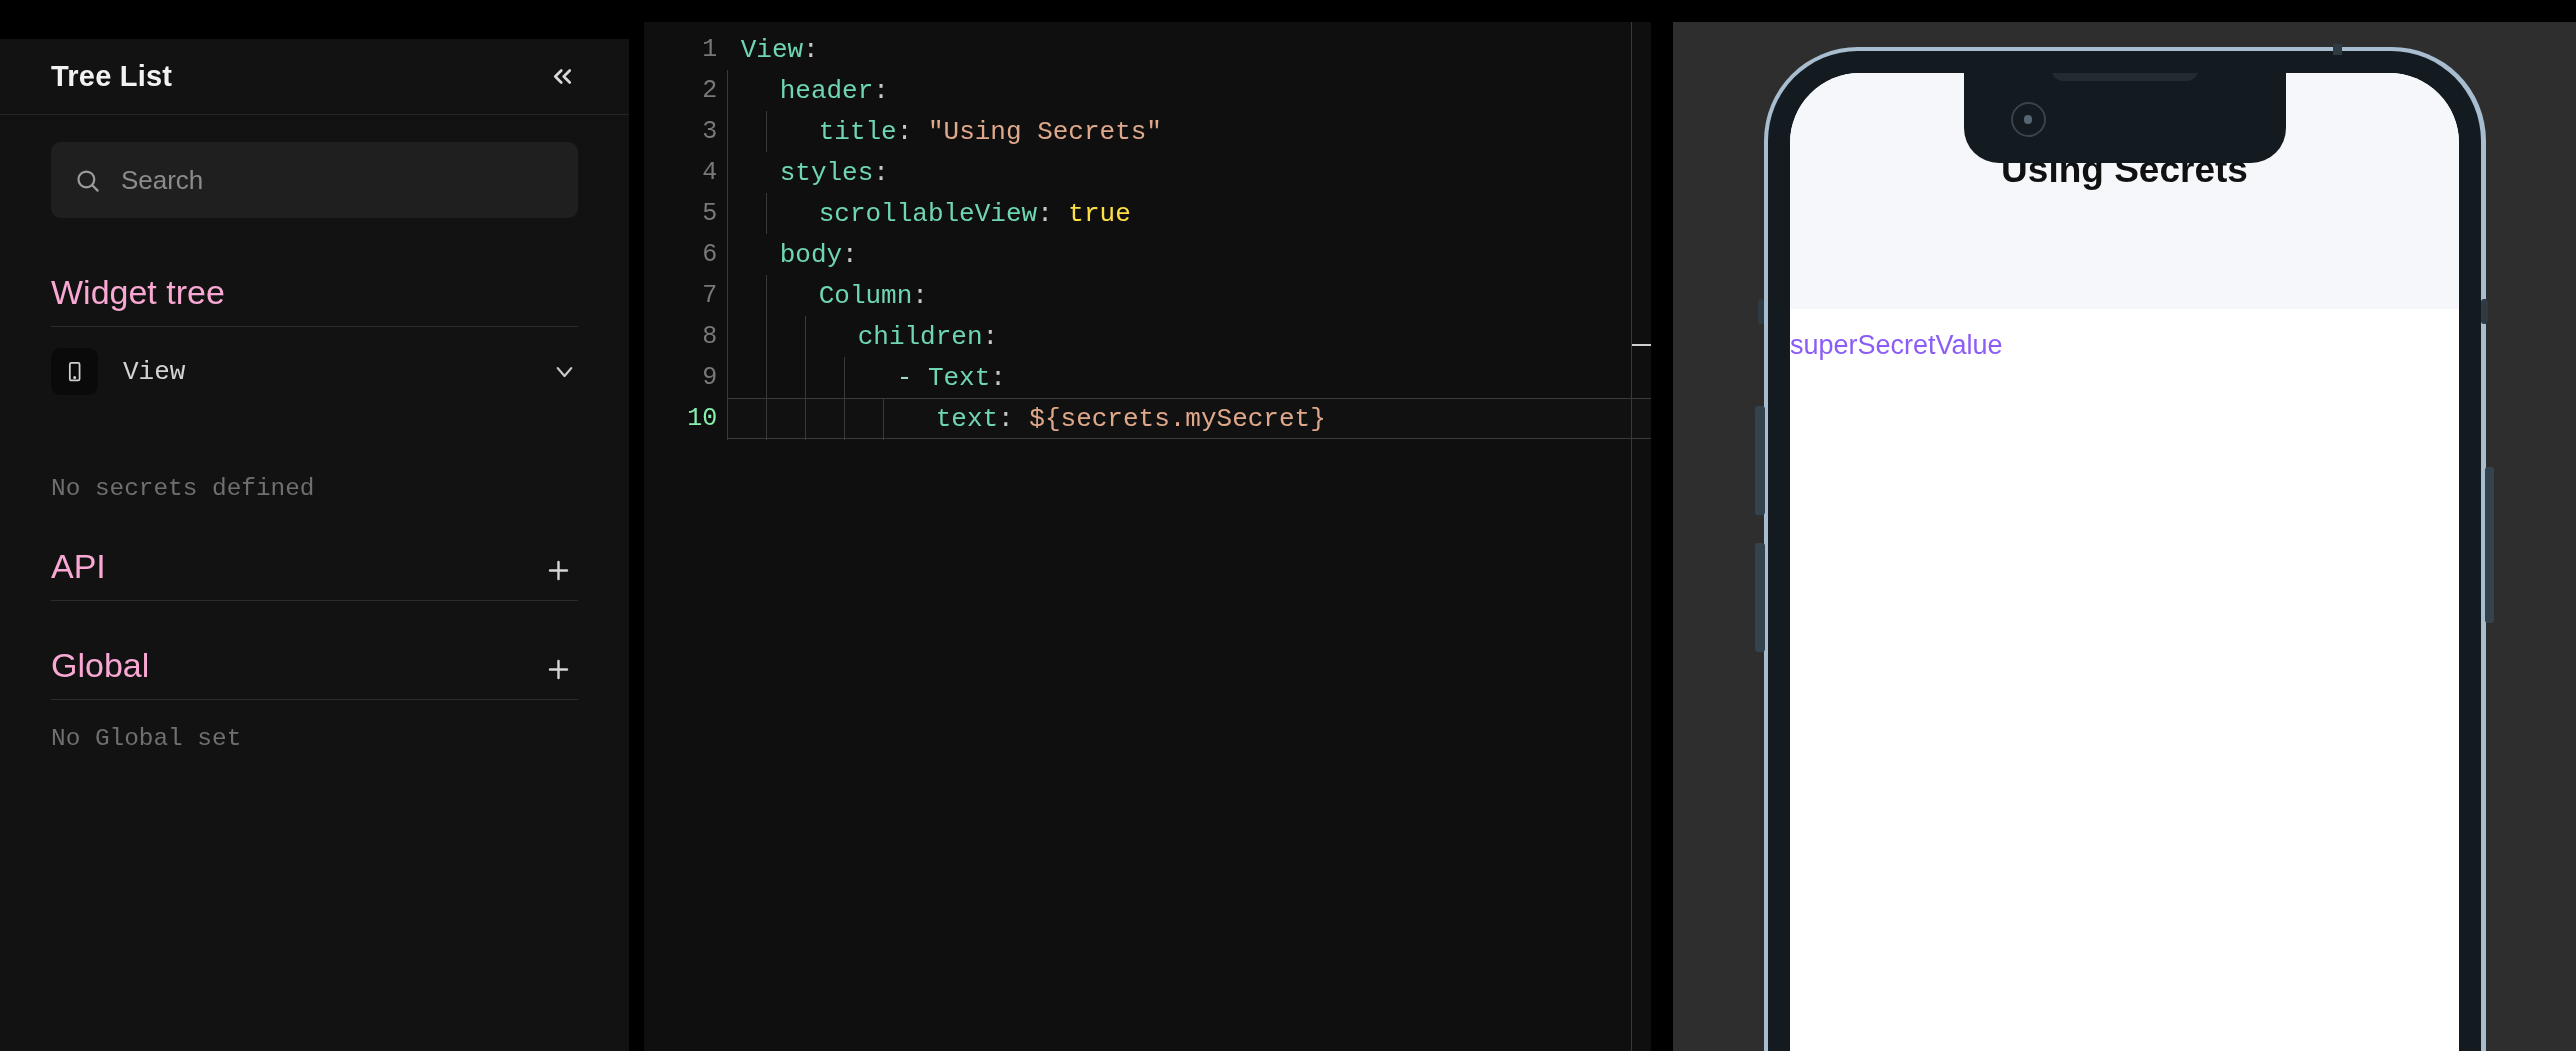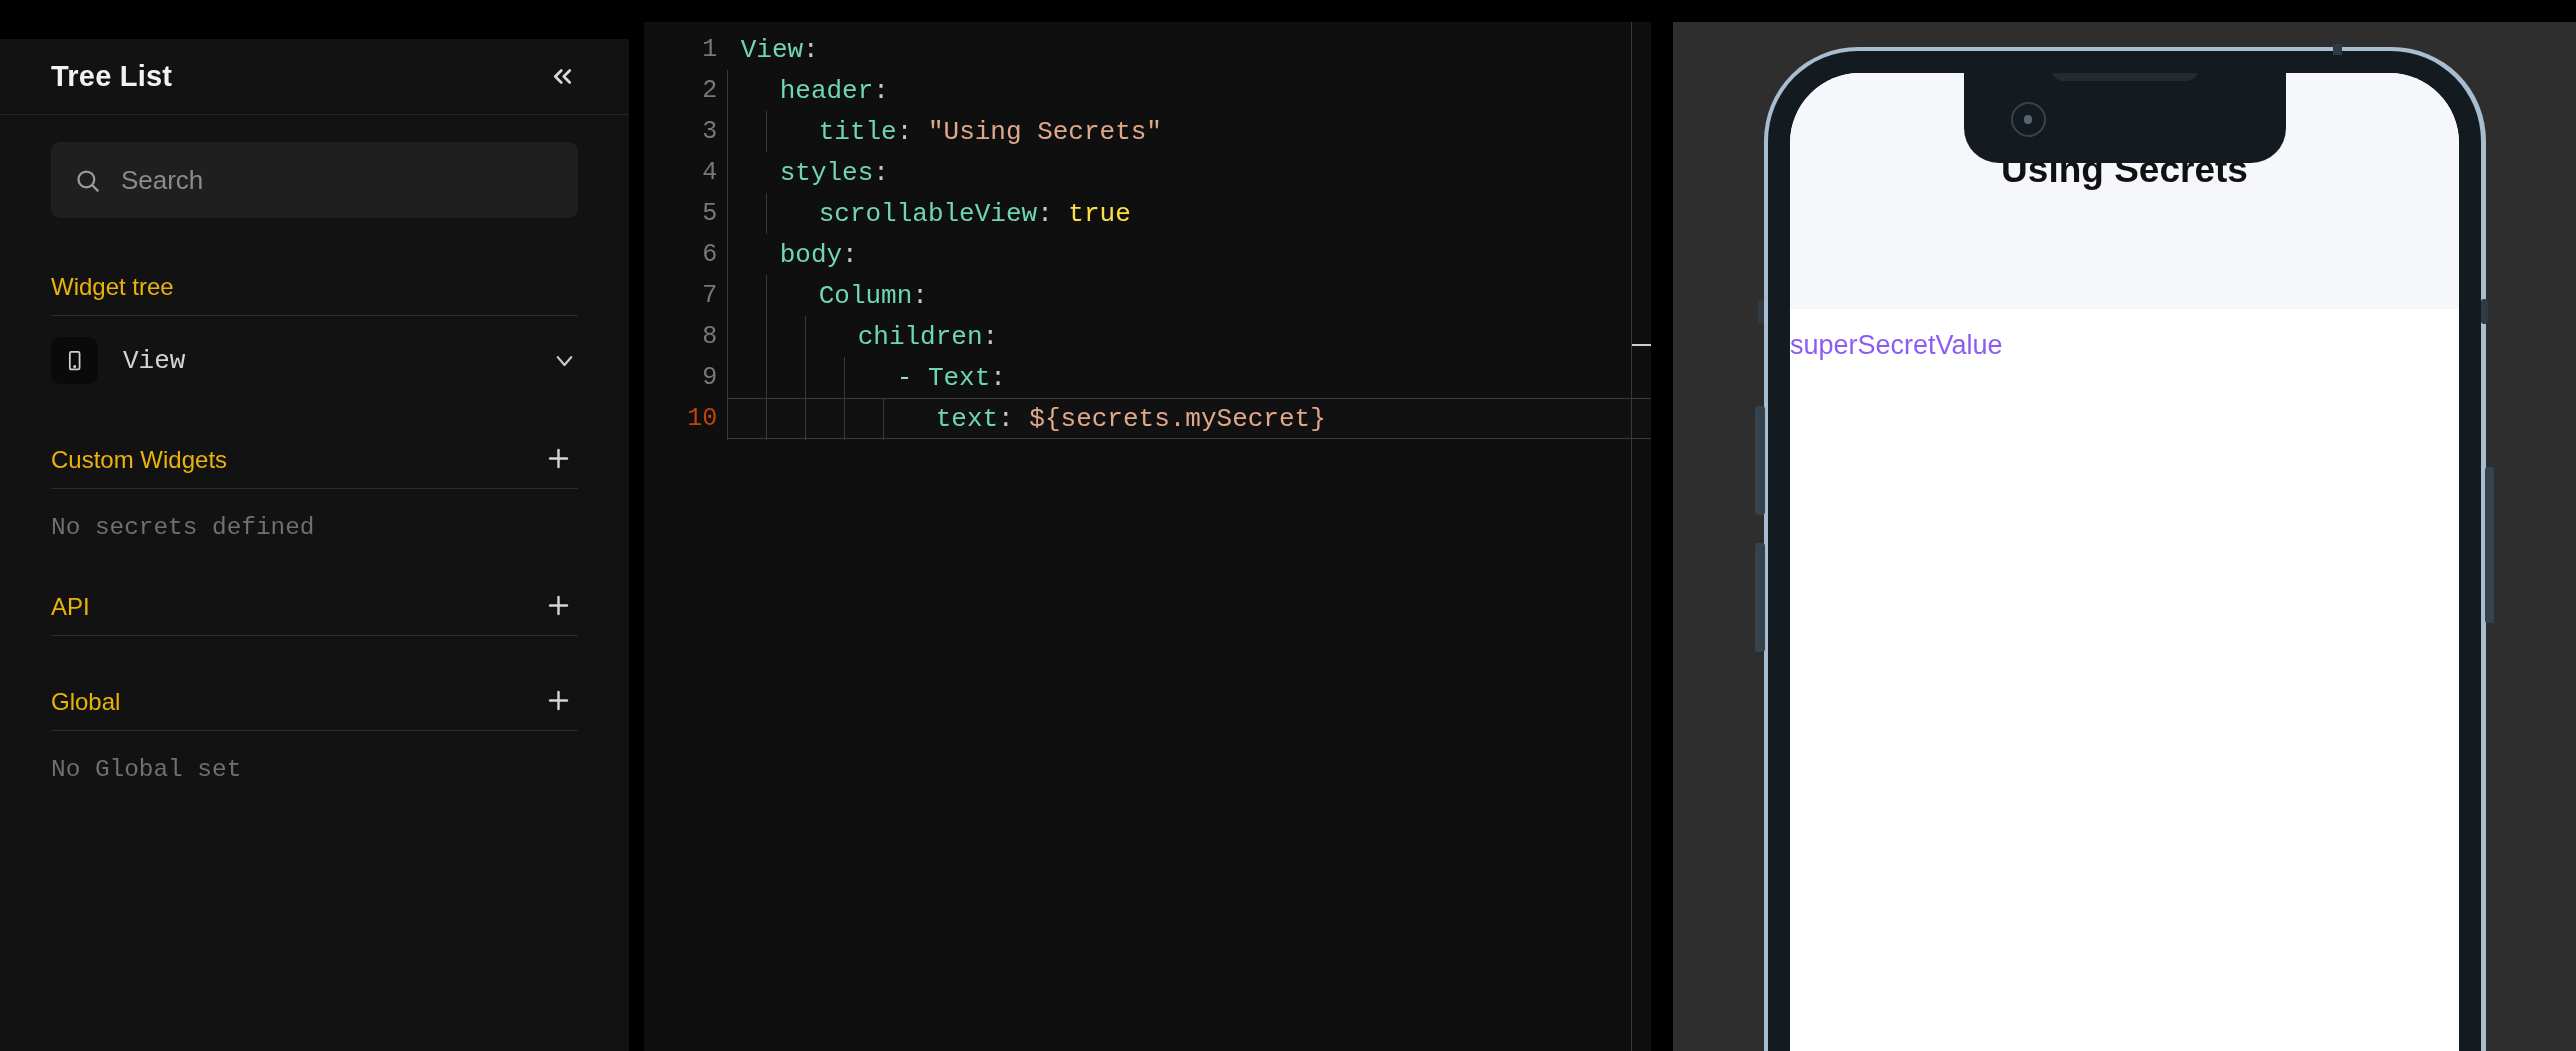--- a/index.html
+++ b/index.html
@@ -47,21 +47,21 @@
     color:#e6e6e6; font-size:26px; font-family:"Liberation Sans", sans-serif;
   }
   .search-input::placeholder { color:#8b8b8b; }
 
   .section { padding:0 51px; }
   .section-head {
     display:flex; align-items:flex-end; justify-content:space-between;
     padding-bottom:13.7px;
     border-bottom:1px solid #2b2b2b;
   }
-  .section-label { font-size:24px; color:#eab308; font-weight:400; }
+  .section-label { font-size:34px; color:#f9a8d4; font-weight:400; }
   .plus-btn {
     width:39px; height:39px; display:flex; align-items:center; justify-content:center;
     color:#d6d6d6; cursor:pointer; margin-bottom:-3.9px;
   }
   .empty-text {
     font-family:"Liberation Mono", monospace;
     font-size:24.4px; color:#6f6f6f; padding-top:25px;
   }
 
   .tree-row {
@@ -91,21 +91,21 @@
   }
   .code-area { position:relative; padding-top:7.8px; }
   .code-line {
     position:relative; display:flex; align-items:center;
     height:41px; font-family:"Liberation Mono", monospace; font-size:26px;
   }
   .ln {
     width:83px; flex:0 0 83px; text-align:right; padding-right:9.8px;
     color:#787878; font-size:25px; user-select:none;
   }
-  .code-line.active .ln { color:#c2410c; }
+  .code-line.active .ln { color:#86efac; }
   .code-content { position:relative; flex:1; height:41px; display:flex; align-items:center; }
   .code-line.active .code-content {
     border-top:1px solid #3a3a3a; border-bottom:1px solid #3a3a3a;
     background:#111111;
   }
   .indents { position:absolute; left:0; top:0; height:41px; display:flex; }
   .indent-guide { width:39px; border-left:1px solid #3a3a3a; height:41px; }
   .code-text { position:relative; z-index:2; white-space:pre; padding-left:13.7px; }
 
   .tok-key   { color:#6fd6b3; }
@@ -248,29 +248,20 @@
             <svg width="27" height="27" viewBox="0 0 24 24" fill="none" stroke="currentColor" stroke-width="2" stroke-linecap="round" stroke-linejoin="round">
               <polyline points="6 9 12 16 18 9"></polyline>
             </svg>
           </span>
         </div>
       </div>
 
       <div class="gap-md"></div>
 
       <div class="section">
-        <div class="section-head">
-          <span class="section-label">Custom Widgets</span>
-          <span class="plus-btn">
-            <svg width="29" height="29" viewBox="0 0 24 24" fill="none" stroke="currentColor" stroke-width="2" stroke-linecap="round">
-              <line x1="12" y1="5" x2="12" y2="19"></line>
-              <line x1="5" y1="12" x2="19" y2="12"></line>
-            </svg>
-          </span>
-        </div>
         <div class="empty-text">No secrets defined</div>
       </div>
 
       <div class="gap-sm"></div>
 
       <div class="section">
         <div class="section-head">
           <span class="section-label">API</span>
           <span class="plus-btn">
             <svg width="29" height="29" viewBox="0 0 24 24" fill="none" stroke="currentColor" stroke-width="2" stroke-linecap="round">

